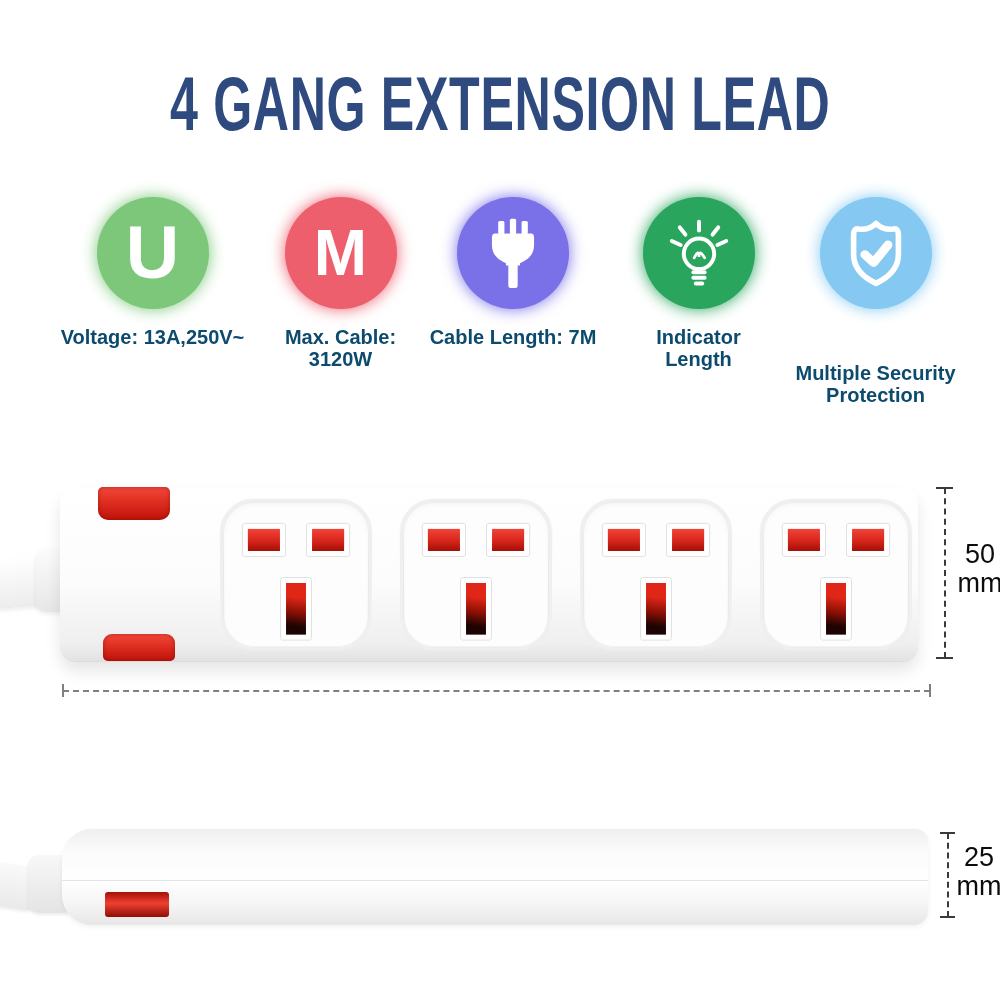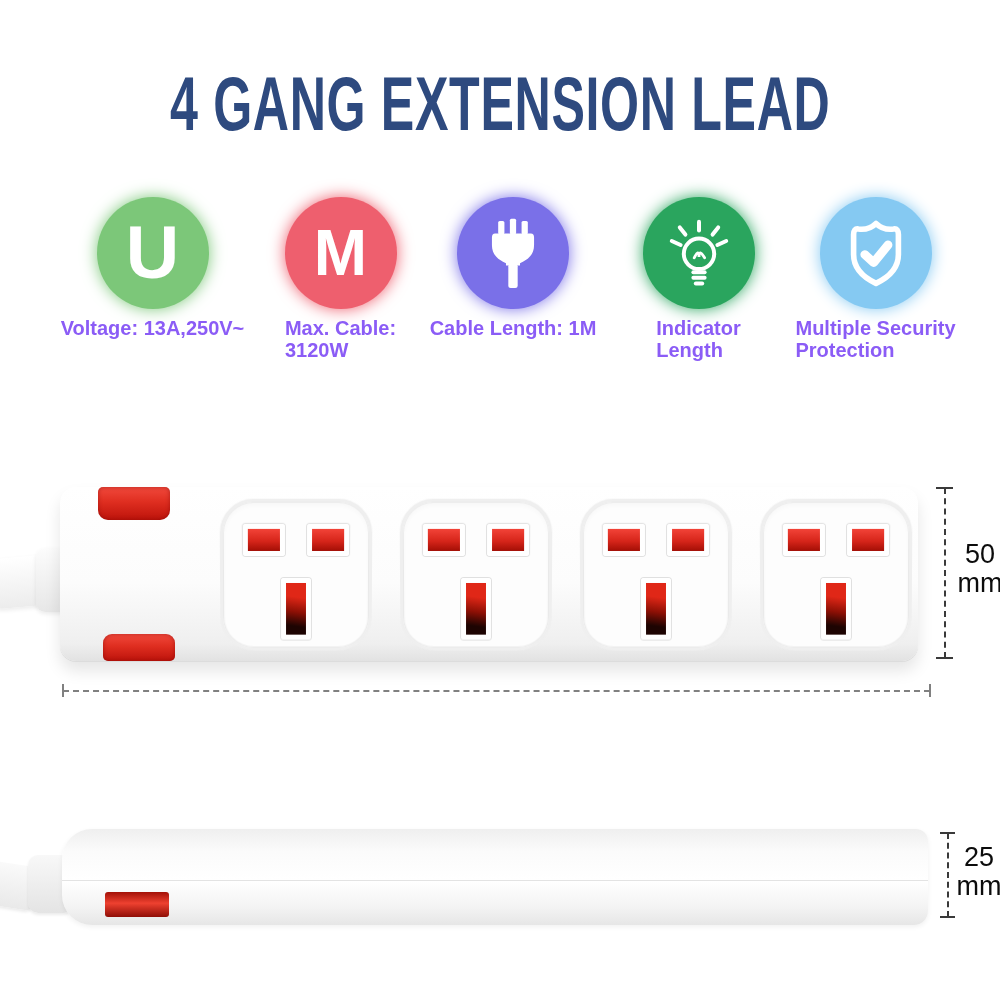--- a/index.html
+++ b/index.html
@@ -13,33 +13,33 @@
     font-size:76px; font-weight:bold; color:#2e4a7f; white-space:nowrap;
     transform:scaleX(0.66); transform-origin:50% 50%; letter-spacing:1px;
   }
 
   
   .feature { position:absolute; top:197px; display:flex; flex-direction:column; align-items:center; }
   .f1 { left:35px;  width:235px; }
   .f2 { left:258px; width:165px; }
   .f3 { left:418px; width:190px; }
   .f4 { left:616px; width:165px; }
-  .f5 { left:773px; width:205px; }
+  .f5 { left:773px; width:205px;gap:36px; }
   .circle {
     width:112px; height:112px; border-radius:50%;
     display:flex; align-items:center; justify-content:center;
     box-shadow:0 0 16px rgba(0,0,0,0.15);
   }
   .glyph { color:#fff; font-weight:bold; line-height:1; }
   .glyph-u { font-size:74px; }
   .glyph-m { font-size:64px; }
   .circle svg { display:block; }
   .f-label {
-    margin-top:8px; font-weight:bold;
-    font-size:20px; line-height:22px; color:#8b5cf6; white-space:nowrap;
+    margin-top:17px; text-align:center; font-weight:bold;
+    font-size:20px; line-height:22px; color:#0c4a6e; white-space:nowrap;
   }
 
   
   .cable-front-wire {
     position:absolute; left:-8px; top:557px; width:56px; height:50px;
     background:linear-gradient(180deg,#ffffff,#ececec); border-radius:8px;
     transform:rotate(-5deg); box-shadow:0 2px 4px rgba(0,0,0,0.08);
   }
   .cable-front-boot {
     position:absolute; left:36px; top:548px; width:34px; height:64px;
@@ -150,21 +150,21 @@
     <div class="circle" style="background: rgb(122, 112, 232); box-shadow: rgb(122, 112, 232) 0px 0px 16px;">
       <svg width="78" height="78" viewBox="0 0 100 100">
         <rect x="31" y="9" width="8" height="17" rx="2" fill="#fff"></rect>
         <rect x="46" y="6" width="8" height="20" rx="2" fill="#fff"></rect>
         <rect x="61" y="9" width="8" height="17" rx="2" fill="#fff"></rect>
         <path fill="#fff" d="M27,25 L73,25 Q77,25 77,30 L77,40 C77,54 66,60 59,63 L59,66 L41,66 L41,63 C34,60 23,54 23,40 L23,30 Q23,25 27,25 Z"></path>
         <rect x="44" y="64" width="12" height="31" rx="3" fill="#fff"></rect>
       </svg>
     </div>
     <div class="f-label">
-      <div>Cable Length: 1M</div>
+      <div>Cable Length: 7M</div>
     </div>
   </div>
 
   <div class="feature f4">
     <div class="circle" style="background: rgb(42, 165, 94); box-shadow: rgb(42, 165, 94) 0px 0px 16px;">
       <svg width="80" height="80" viewBox="0 0 100 100" fill="none" stroke="#fff" stroke-linecap="round">
         <circle cx="50" cy="51" r="19" stroke-width="5"></circle>
         <path d="M44,56 q6,-12 6,-1 q0,-11 7,1" stroke-width="3.5"></path>
         <line x1="43" y1="74" x2="57" y2="74" stroke-width="5"></line>
         <line x1="43" y1="81" x2="57" y2="81" stroke-width="5"></line>

